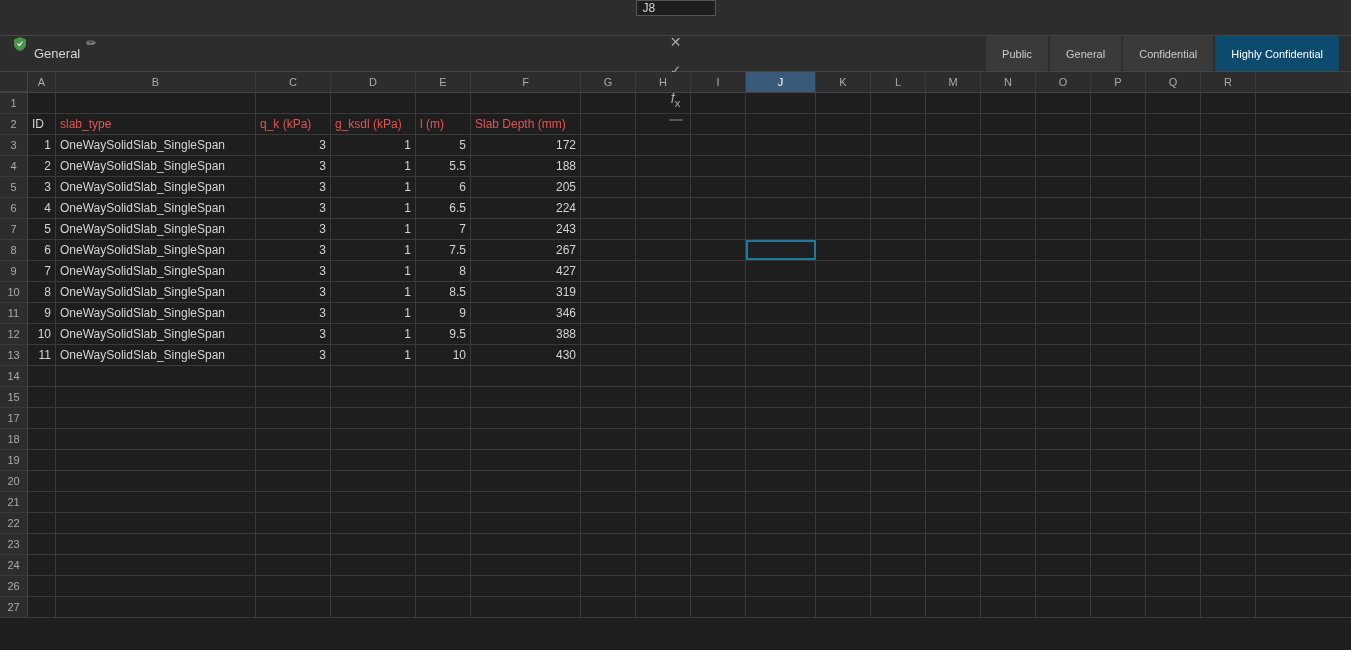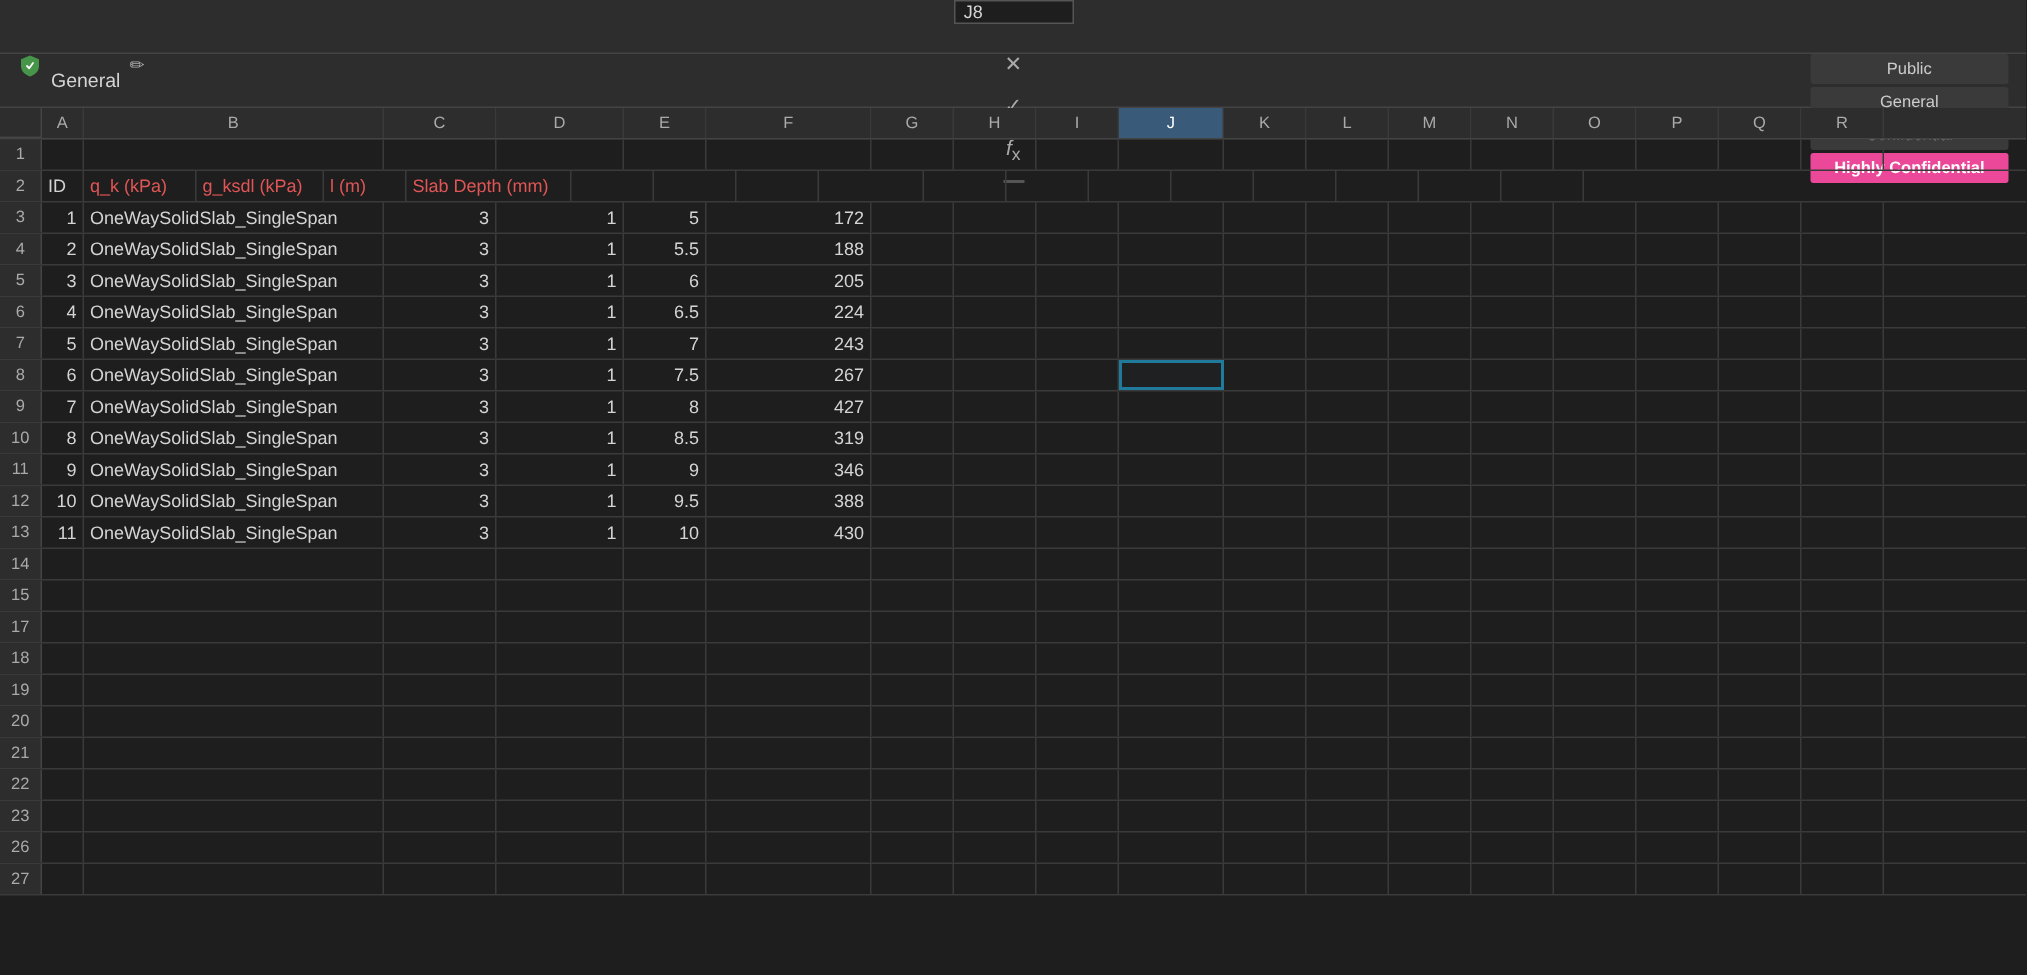--- a/index.html
+++ b/index.html
@@ -70,35 +70,34 @@
       font-size: 12px;
       color: #aaa;
       cursor: pointer;
     }
 
     
     .classification-buttons {
       margin-left: auto;
       display: flex;
       gap: 2px;
-      flex-direction: column;
     }
     .class-btn {
       padding: 4px 16px;
       font-size: 11px;
       border: none;
       cursor: pointer;
       background: #3a3a3a;
       color: #ccc;
       border-radius: 2px;
     }
     .class-btn.active-highly-confidential {
-      background: #ec4899;
+      background: #0c4a6e;
       color: #fff;
-      font-weight: bold;
+      font-weight: normal;
     }
 
     
     .spreadsheet {
       display: flex;
       flex-direction: column;
       height: calc(650px - 72px);
       overflow: hidden;
     }
 
@@ -273,20 +272,21 @@
         <div class="cell w-m"></div>
         <div class="cell w-n"></div>
         <div class="cell w-o"></div>
         <div class="cell w-p"></div>
         <div class="cell w-q"></div>
         <div class="cell w-r"></div>
       </div>
       <div class="grid-row">
         <div class="row-num">2</div>
         <div class="cell w-a">ID</div>
+        <div class="cell w-b red-text">slab_type</div>
         <div class="cell w-c red-text">q_k (kPa)</div>
         <div class="cell w-d red-text">g_ksdl (kPa)</div>
         <div class="cell w-e red-text">l (m)</div>
         <div class="cell w-f red-text">Slab Depth (mm)</div>
         <div class="cell w-g red-text"></div>
         <div class="cell w-h red-text"></div>
         <div class="cell w-i red-text"></div>
         <div class="cell w-j red-text"></div>
         <div class="cell w-k red-text"></div>
         <div class="cell w-l red-text"></div>
@@ -711,20 +711,41 @@
         <div class="cell w-k"></div>
         <div class="cell w-l"></div>
         <div class="cell w-m"></div>
         <div class="cell w-n"></div>
         <div class="cell w-o"></div>
         <div class="cell w-p"></div>
         <div class="cell w-q"></div>
         <div class="cell w-r"></div>
       </div>
       <div class="grid-row">
+        <div class="row-num">24</div>
+        <div class="cell w-a"></div>
+        <div class="cell w-b"></div>
+        <div class="cell w-c"></div>
+        <div class="cell w-d"></div>
+        <div class="cell w-e"></div>
+        <div class="cell w-f"></div>
+        <div class="cell w-g"></div>
+        <div class="cell w-h"></div>
+        <div class="cell w-i"></div>
+        <div class="cell w-j"></div>
+        <div class="cell w-k"></div>
+        <div class="cell w-l"></div>
+        <div class="cell w-m"></div>
+        <div class="cell w-n"></div>
+        <div class="cell w-o"></div>
+        <div class="cell w-p"></div>
+        <div class="cell w-q"></div>
+        <div class="cell w-r"></div>
+      </div>
+      <div class="grid-row">
         <div class="row-num">26</div>
         <div class="cell w-a"></div>
         <div class="cell w-b"></div>
         <div class="cell w-c"></div>
         <div class="cell w-d"></div>
         <div class="cell w-e"></div>
         <div class="cell w-f"></div>
         <div class="cell w-g"></div>
         <div class="cell w-h"></div>
         <div class="cell w-i"></div>

